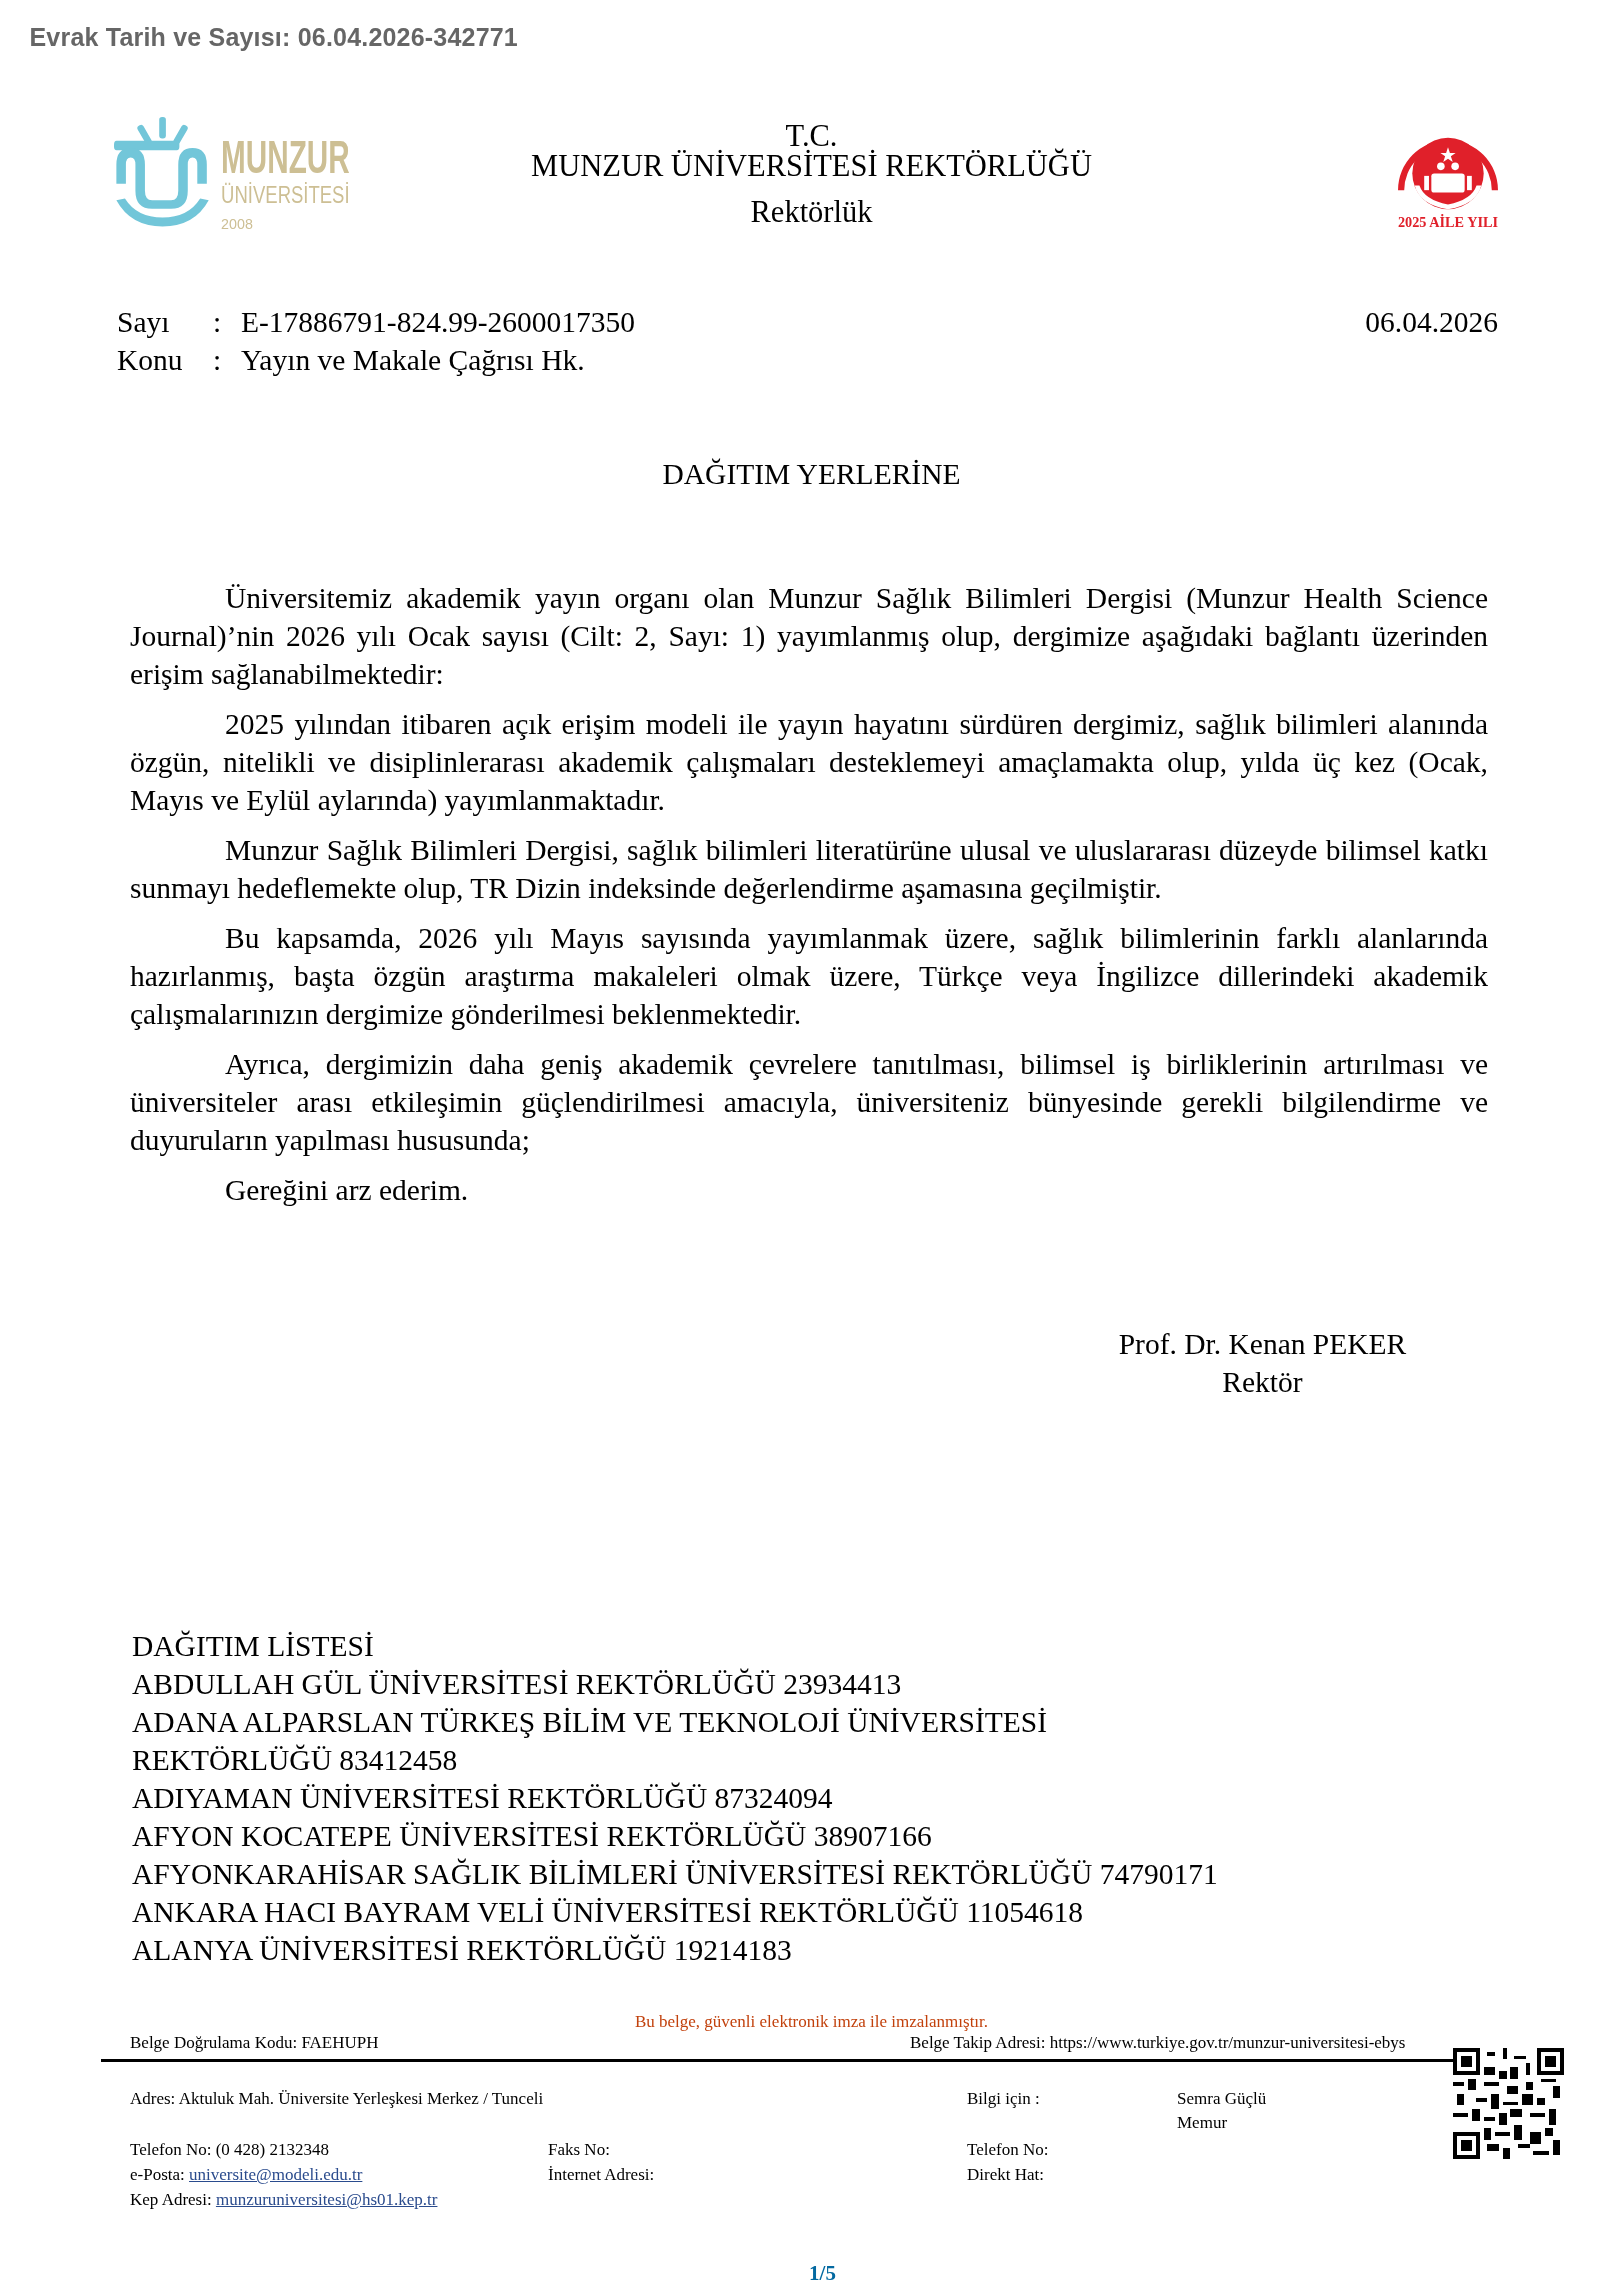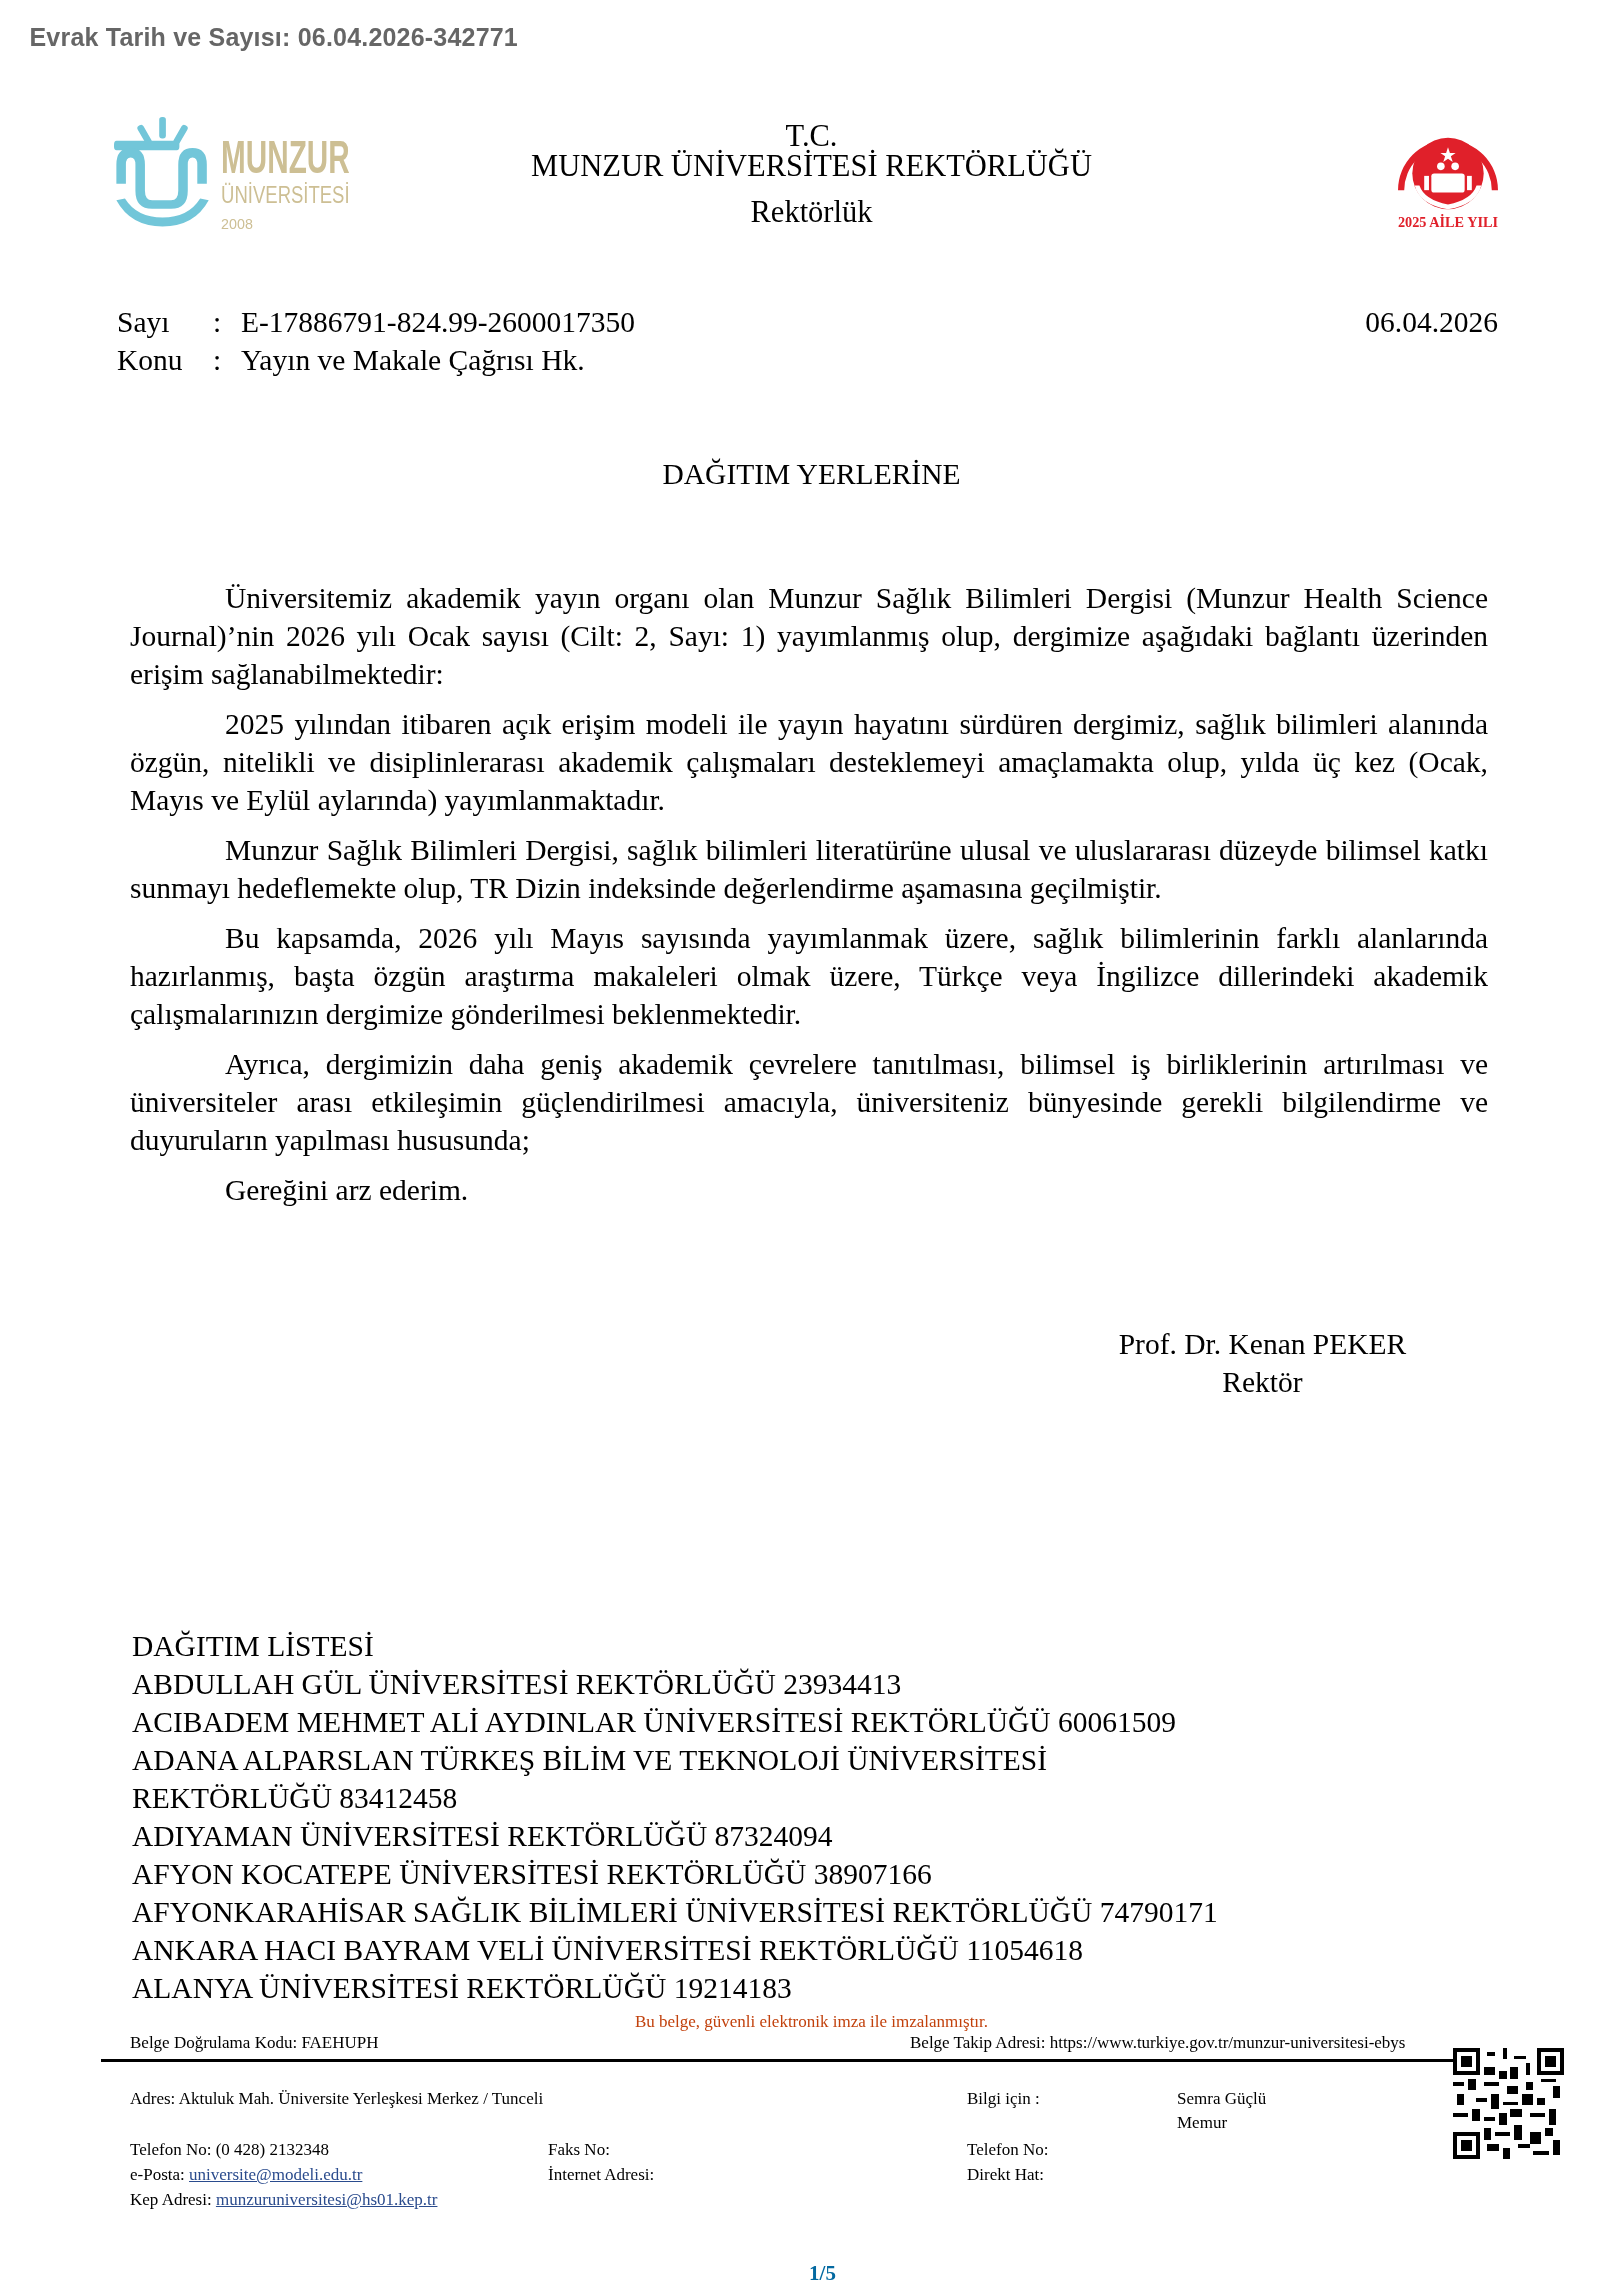--- a/index.html
+++ b/index.html
@@ -87,21 +87,20 @@
 </div>
 
 <div class="abs sig" style="left:1048px; width:429px; top:1325px;">
   <div>Prof. Dr. Kenan PEKER</div>
   <div>Rektör</div>
 </div>
 
 <div class="abs dist" style="top:1627px;">
   <div>DAĞITIM LİSTESİ</div>
   <div>ABDULLAH GÜL ÜNİVERSİTESİ REKTÖRLÜĞÜ 23934413</div>
-  <div>ACIBADEM MEHMET ALİ AYDINLAR ÜNİVERSİTESİ REKTÖRLÜĞÜ 60061509</div>
   <div>ADANA ALPARSLAN TÜRKEŞ BİLİM VE TEKNOLOJİ ÜNİVERSİTESİ</div>
   <div>REKTÖRLÜĞÜ 83412458</div>
   <div>ADIYAMAN ÜNİVERSİTESİ REKTÖRLÜĞÜ 87324094</div>
   <div>AFYON KOCATEPE ÜNİVERSİTESİ REKTÖRLÜĞÜ 38907166</div>
   <div>AFYONKARAHİSAR SAĞLIK BİLİMLERİ ÜNİVERSİTESİ REKTÖRLÜĞÜ 74790171</div>
   <div>ANKARA HACI BAYRAM VELİ ÜNİVERSİTESİ REKTÖRLÜĞÜ 11054618</div>
   <div>ALANYA ÜNİVERSİTESİ REKTÖRLÜĞÜ 19214183</div>
 </div>
 
 <div class="abs red" style="left:0; width:1623px; text-align:center; top:2012px;">Bu belge, güvenli elektronik imza ile imzalanmıştır.</div>

